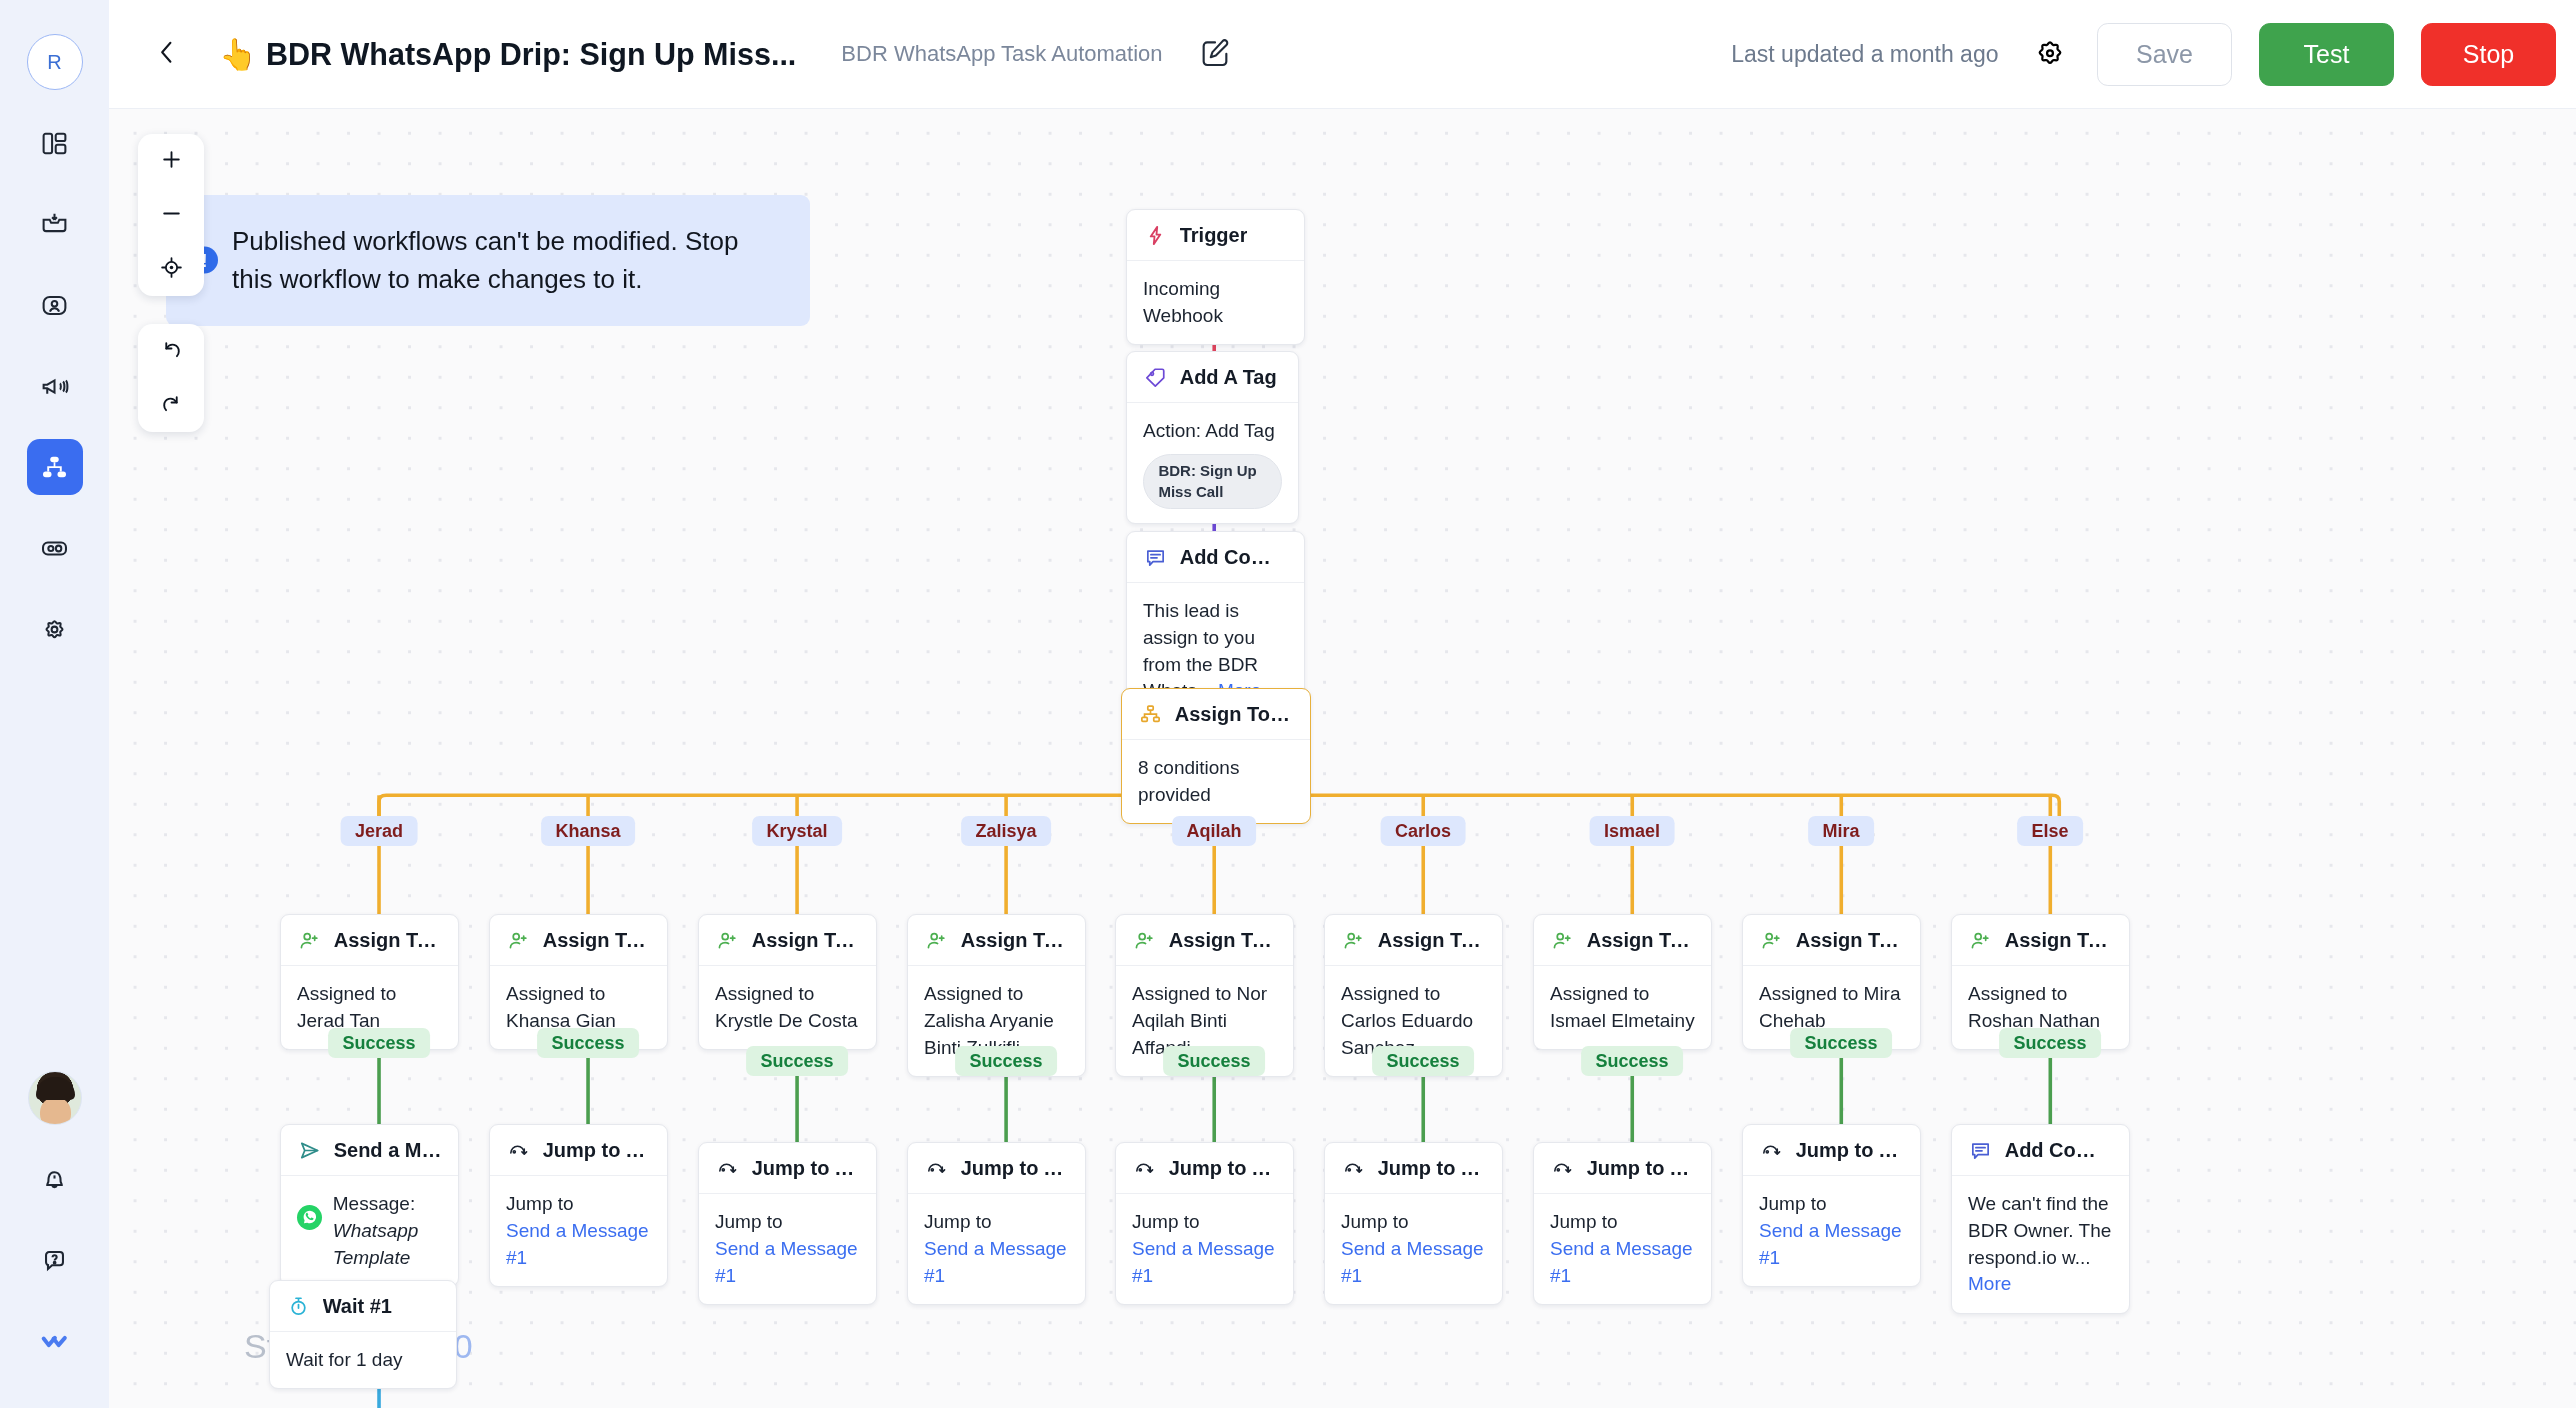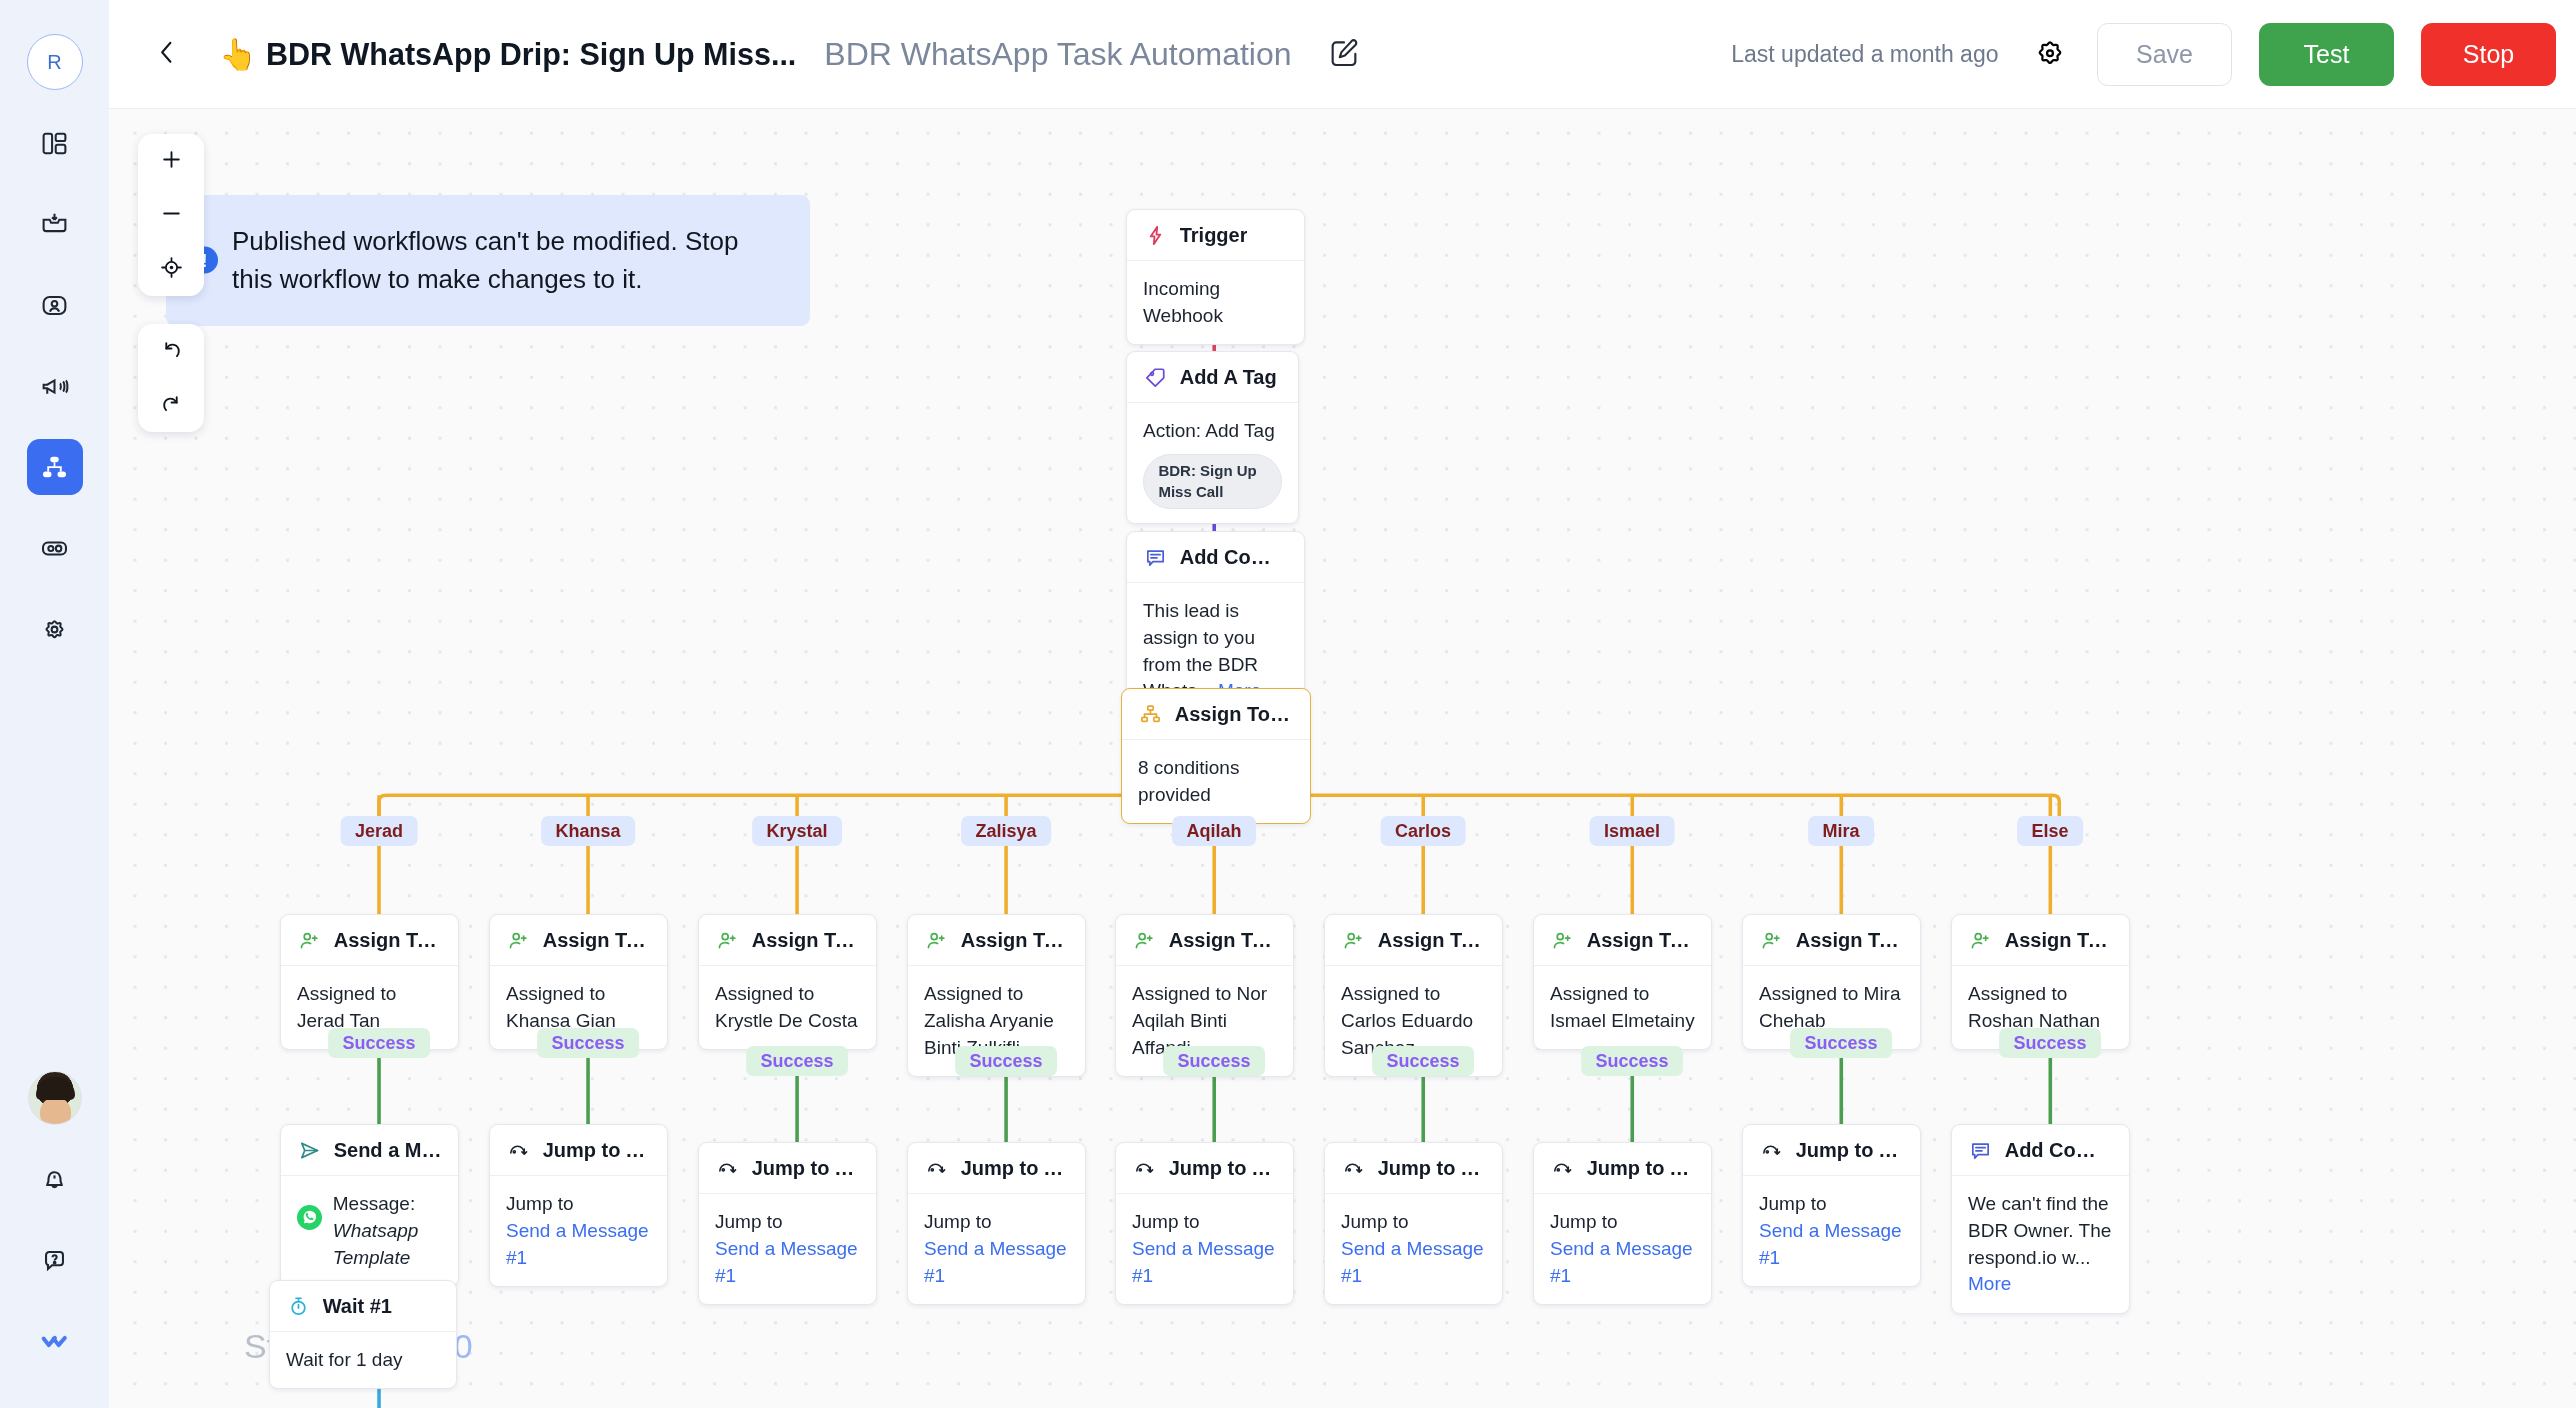--- a/index.html
+++ b/index.html
@@ -56,21 +56,21 @@
     display: flex; align-items: center;
     border-bottom: 0.9px solid #eceff5;
     z-index: 30;
   }
   #back-btn { width: 39px; height: 39px; margin-left: 39px; display:flex; align-items:center; justify-content:center; color:#11161f; }
   .wf-emoji { font-size: 30.5px; margin-left: 32px; line-height: 1; }
   #wf-title {
     font-size: 30.5px; font-weight: bold; color: #0f1722;
     margin-left: 9px; white-space: nowrap;
   }
-  #wf-sub { font-size: 32px; color: #7b879b; margin-left: 28px; white-space: nowrap; }
+  #wf-sub { font-size: 22px; color: #7b879b; margin-left: 45px; white-space: nowrap; }
   #edit-btn { margin-left: 32px; width: 41px; height: 41px; display:flex; align-items:center; justify-content:center; color:#202a38; }
   #header .hspacer { flex: 1 1 auto; }
   #last-updated { font-size: 23px; color: #6d7a8d; }
   #gear-btn { margin-left: 30.5px; width:41px; height:41px; display:flex; align-items:center; justify-content:center; }
   .hbtn {
     margin-left: 27px; height: 63px; min-width: 135px;
     border-radius: 10.8px; font-size: 25px;
     display: flex; align-items: center; justify-content: center;
     border: 0.9px solid transparent; cursor: pointer;
   }
@@ -162,21 +162,21 @@
   .wa-badge svg { width: 16px; height: 16px; fill: #fff; }
 
   
   .chip {
     position: absolute; z-index: 12;
     transform: translateX(-50%);
     background: #dde7fd; color: #7f1d1d;
     border-radius: 7.2px; padding: 4.5px 14.4px;
     font-size: 18px; font-weight: bold; white-space: nowrap;
   }
-  .chip.success { background: #ddf3e1; color: #8b5cf6; }
+  .chip.success { background: #ddf3e1; color: #15803d; }
 </style>
 </head>
 <body>
 
 <div id="rail">
   <div class="avatar-ring">
     <span>R</span>
   </div>
 
   <div class="rail-item">

